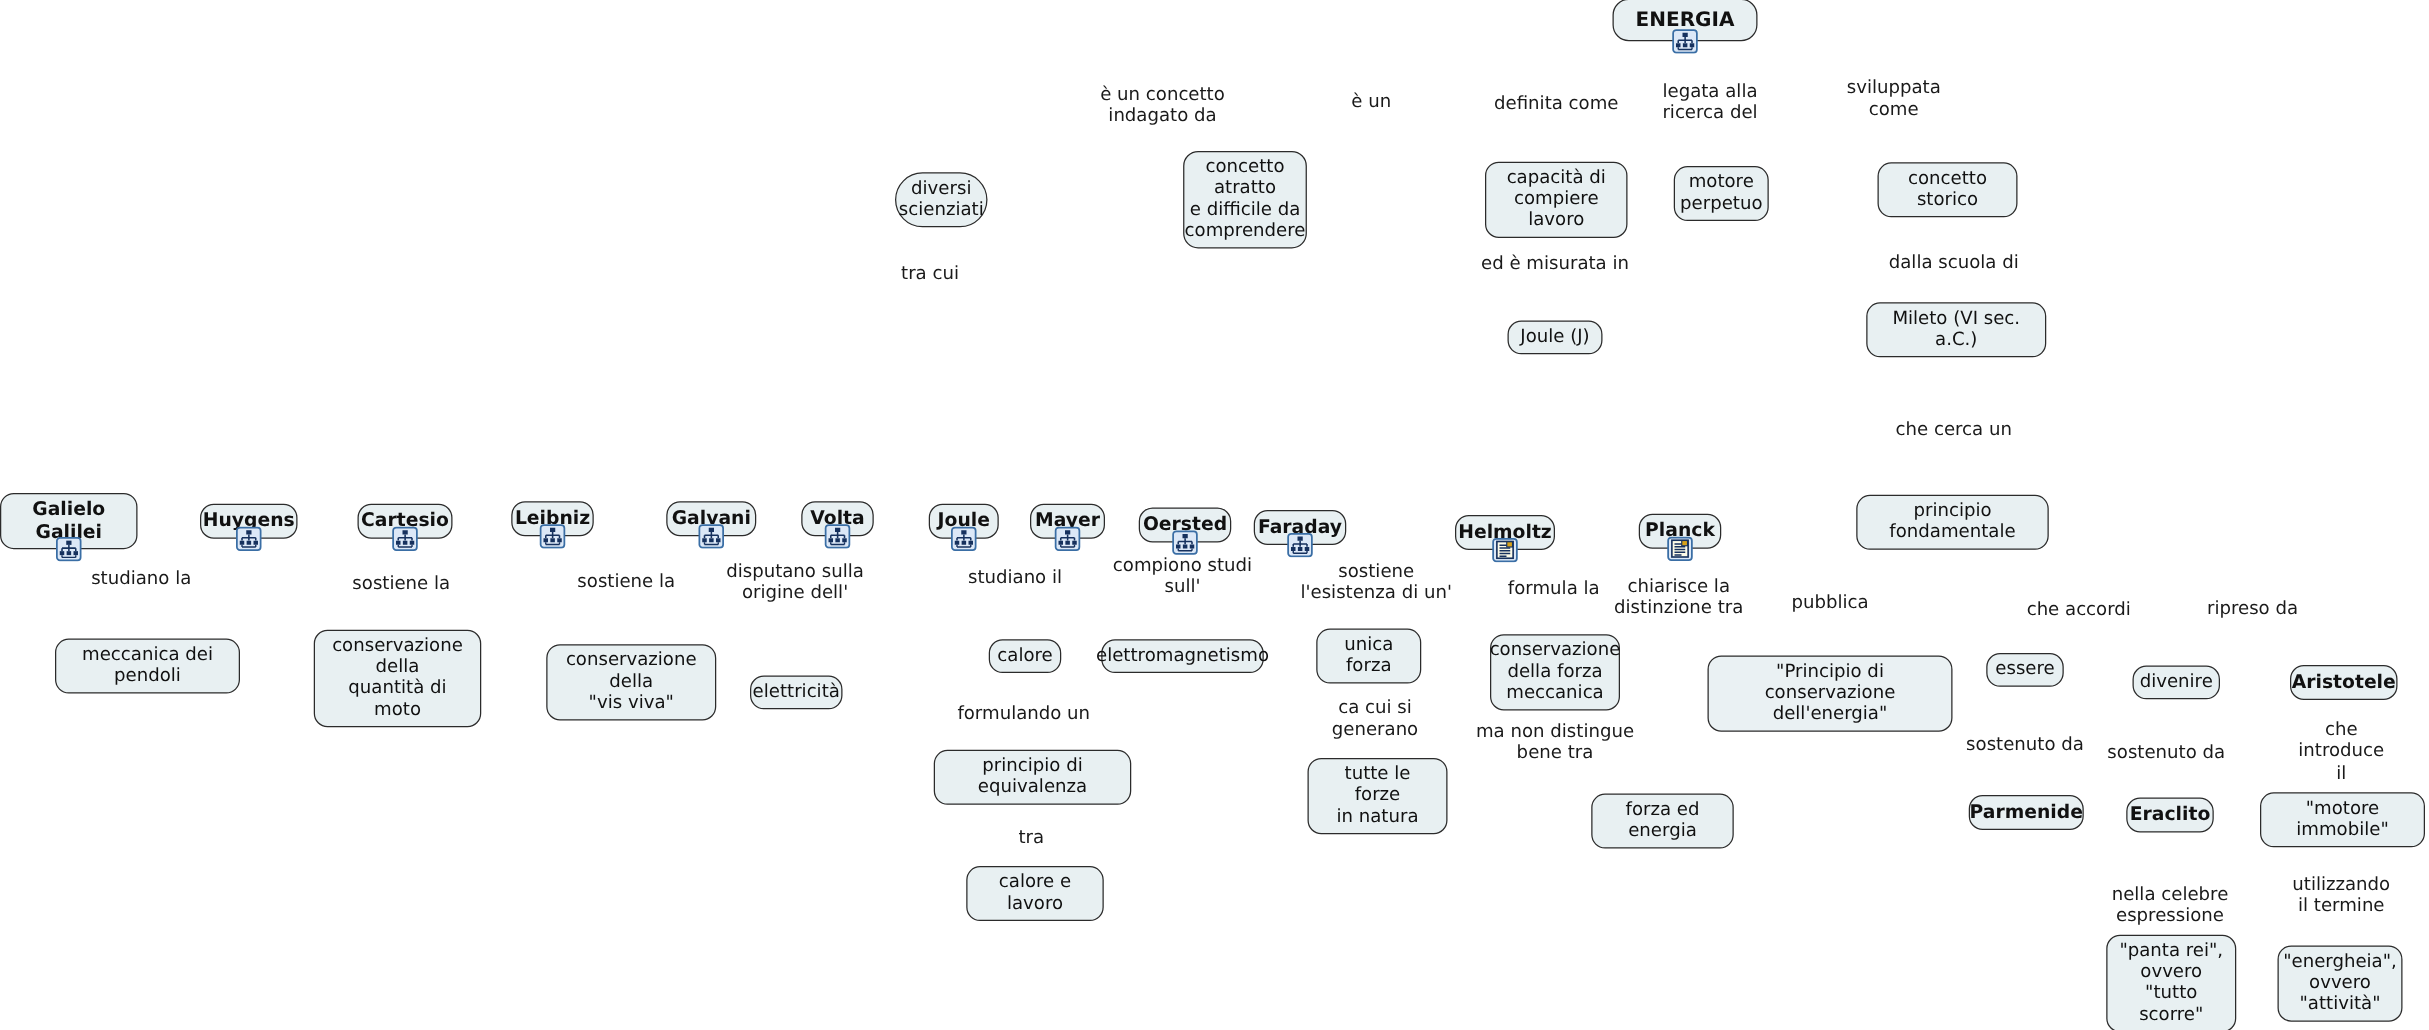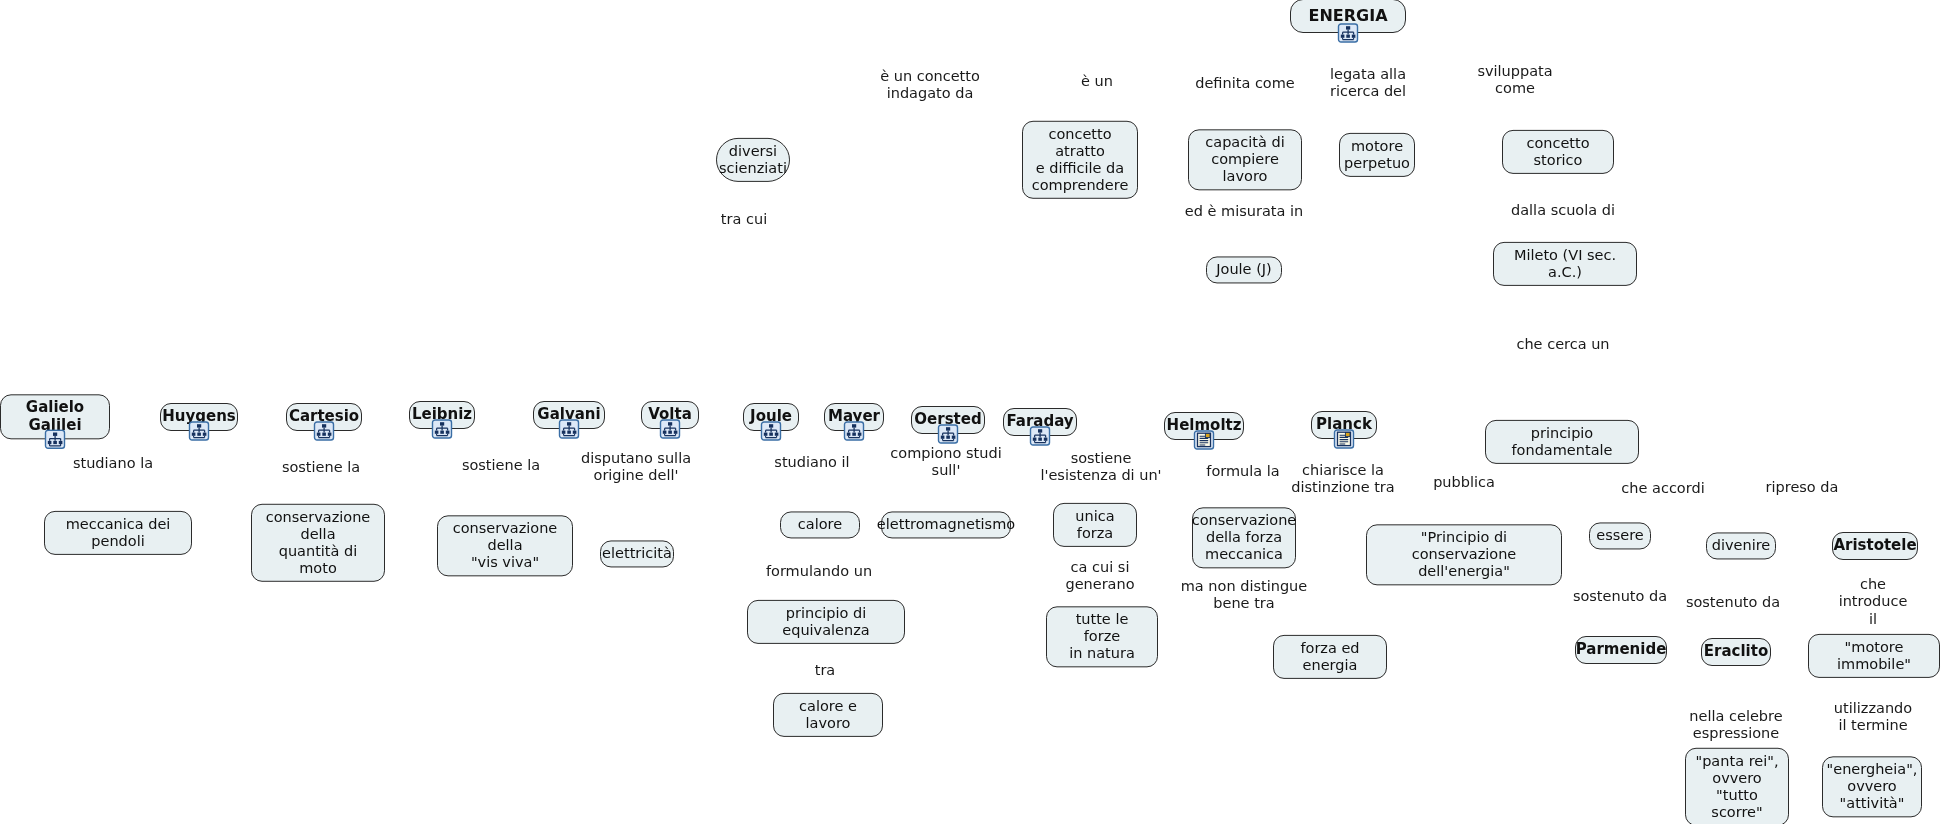--- a/index.html
+++ b/index.html
@@ -148,31 +148,31 @@
             <rect x="1.5" y="1" width="19" height="18" rx="2.5" fill="#dce8f7" stroke="#3a6ea5" stroke-width="1.4"></rect>
             <rect x="9" y="3.2" width="4.2" height="3.4" fill="#16315e"></rect>
             <path d="M11.1 6.6 L11.1 9.2 M5.6 9.2 L16.6 9.2 M5.6 9.2 L5.6 11.4 M11.1 9.2 L11.1 11.4 M16.6 9.2 L16.6 11.4" stroke="#16315e" stroke-width="1.25" fill="none"></path>
             <rect x="3.8" y="11.6" width="3.6" height="3.2" fill="#16315e"></rect>
             <rect x="9.3" y="11.6" width="3.6" height="3.2" fill="#16315e"></rect>
             <rect x="14.8" y="11.6" width="3.6" height="3.2" fill="#16315e"></rect>
             <path d="M5.6 14.8 L5.6 16.6 M16.6 14.8 L16.6 16.6 M5.6 16.6 L16.6 16.6" stroke="#16315e" stroke-width="1.1" fill="none"></path>
           </svg></span></div>
       <div class="node" style="left: 753px; top: 160px; width: 74px; min-height: 44px; border-radius: 22px;"><span>diversi
 scienziati</span></div>
-      <div class="node" style="left: 1080px; top: 160px; width: 116px; min-height: 56px;"><span>concetto atratto
+      <div class="node" style="left: 996px; top: 160px; width: 99px; min-height: 56px; border-radius: 12px;"><span>concetto atratto
 e difficile da
 comprendere</span></div>
       <div class="node" style="left: 1245px; top: 160px; width: 114px; min-height: 46px;"><span>capacità di
 compiere lavoro</span></div>
       <div class="node" style="left: 1377px; top: 155px; width: 76px; min-height: 44px;"><span>motore
 perpetuo</span></div>
       <div class="node" style="left: 1244px; top: 258px; width: 76px; min-height: 26px; margin-top: 12px;"><span>Joule (J)</span></div>
       <div class="node" style="left: 1558px; top: 152px; width: 112px; min-height: 26px;"><span>concetto storico</span></div>
       <div class="node" style="left: 1565px; top: 264px; width: 144px; min-height: 26px;"><span>Mileto (VI sec. a.C.)</span></div>
-      <div class="node" style="left: 1562px; top: 442px; width: 154px; min-height: 26px;"><span>principio fondamentale</span></div>
+      <div class="node" style="left: 1562px; top: 418px; width: 154px; min-height: 26px;"><span>principio fondamentale</span></div>
       <div class="node bold" style="left: 55px; top: 417px; width: 110px; min-height: 28px;"><span>Galielo Galilei</span><span class="badge"><svg viewBox="0 0 22 20">
             <rect x="1.5" y="1" width="19" height="18" rx="2.5" fill="#dce8f7" stroke="#3a6ea5" stroke-width="1.4"></rect>
             <rect x="9" y="3.2" width="4.2" height="3.4" fill="#16315e"></rect>
             <path d="M11.1 6.6 L11.1 9.2 M5.6 9.2 L16.6 9.2 M5.6 9.2 L5.6 11.4 M11.1 9.2 L11.1 11.4 M16.6 9.2 L16.6 11.4" stroke="#16315e" stroke-width="1.25" fill="none"></path>
             <rect x="3.8" y="11.6" width="3.6" height="3.2" fill="#16315e"></rect>
             <rect x="9.3" y="11.6" width="3.6" height="3.2" fill="#16315e"></rect>
             <rect x="14.8" y="11.6" width="3.6" height="3.2" fill="#16315e"></rect>
             <path d="M5.6 14.8 L5.6 16.6 M16.6 14.8 L16.6 16.6 M5.6 16.6 L16.6 16.6" stroke="#16315e" stroke-width="1.1" fill="none"></path>
           </svg></span></div>
       <div class="node bold" style="left: 199px; top: 417px; width: 78px; min-height: 28px;"><span>Huygens</span><span class="badge"><svg viewBox="0 0 22 20">
@@ -267,21 +267,21 @@
             <rect x="4.5" y="3.2" width="13" height="13.4" fill="#fdfbe8" stroke="#16315e" stroke-width="1.3"></rect>
             <path d="M6.6 6.2 L12.6 6.2 M6.6 8.4 L15.2 8.4 M6.6 10.6 L15.2 10.6 M6.6 12.8 L15.2 12.8 M6.6 15.0 L12.2 15.0" stroke="#16315e" stroke-width="1.1"></path>
             <rect x="12.4" y="3.4" width="4.6" height="4.2" fill="#d8a21a" stroke="#16315e" stroke-width="0.9"></rect>
           </svg></span></div>
       <div class="node" style="left: 118px; top: 533px; width: 148px; min-height: 26px;"><span>meccanica dei pendoli</span></div>
       <div class="node" style="left: 318px; top: 543px; width: 134px; min-height: 44px;"><span>conservazione della
 quantità di moto</span></div>
       <div class="node" style="left: 505px; top: 546px; width: 136px; min-height: 44px;"><span>conservazione della
 "vis viva"</span></div>
       <div class="node" style="left: 637px; top: 554px; width: 74px; min-height: 26px;"><span>elettricità</span></div>
-      <div class="node" style="left: 820px; top: 525px; width: 80px; min-height: 26px;"><span>calore</span></div>
+      <div class="node" style="left: 820px; top: 525px; width: 58px; min-height: 26px;"><span>calore</span></div>
       <div class="node" style="left: 946px; top: 525px; width: 130px; min-height: 26px;"><span>elettromagnetismo</span></div>
       <div class="node" style="left: 1095px; top: 525px; width: 84px; min-height: 26px;"><span>unica forza</span></div>
       <div class="node" style="left: 1244px; top: 538px; width: 104px; min-height: 56px;"><span>conservazione
 della forza
 meccanica</span></div>
       <div class="node" style="left: 826px; top: 622px; width: 158px; min-height: 26px;"><span>principio di equivalenza</span></div>
       <div class="node" style="left: 1102px; top: 637px; width: 112px; min-height: 44px;"><span>tutte le forze
 in natura</span></div>
       <div class="node" style="left: 1330px; top: 657px; width: 114px; min-height: 26px;"><span>forza ed energia</span></div>
       <div class="node" style="left: 828px; top: 715px; width: 110px; min-height: 26px;"><span>calore e lavoro</span></div>

